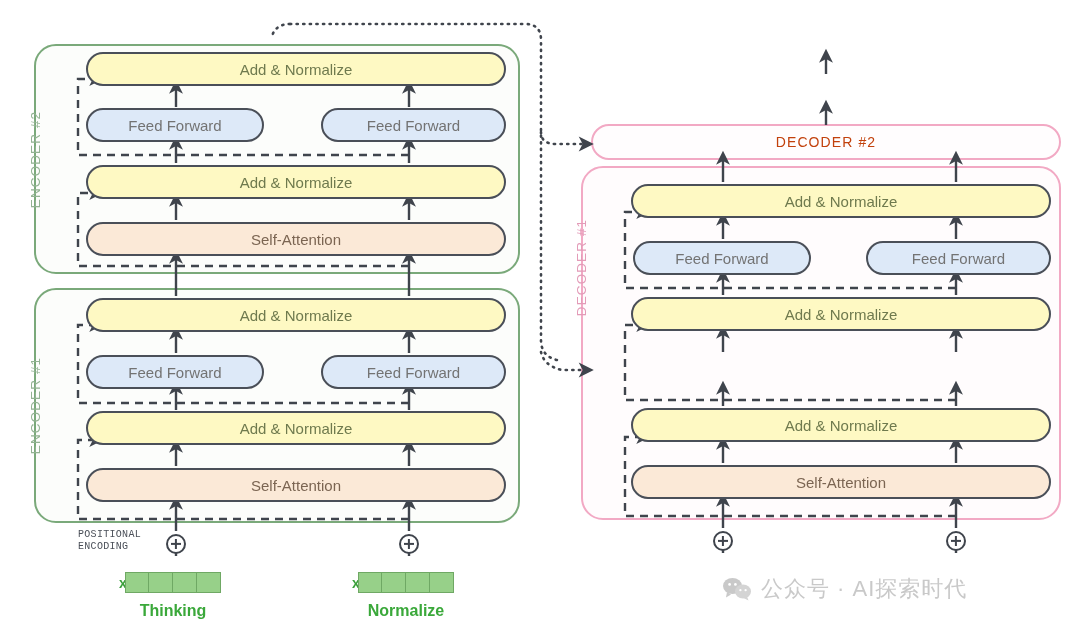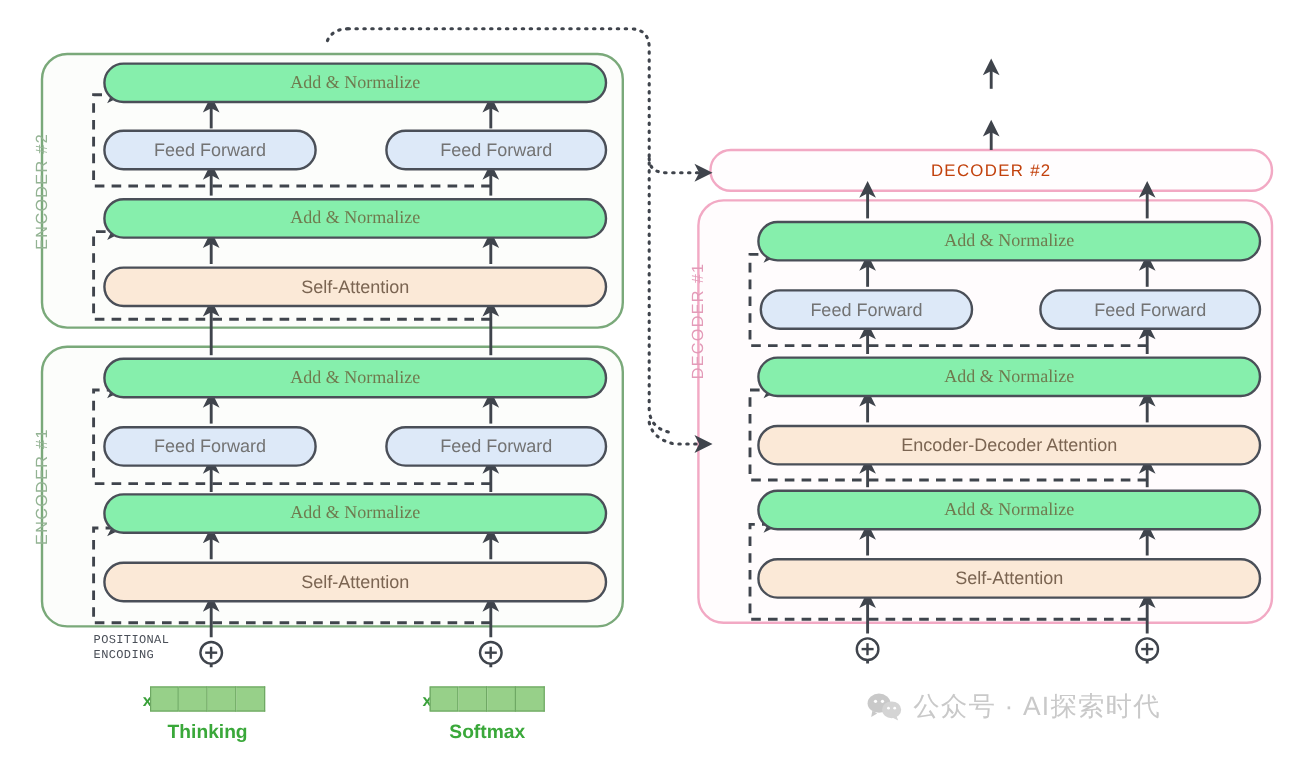--- a/index.html
+++ b/index.html
@@ -53,21 +53,21 @@
     border: 2.2px solid #4a4f58;
     border-radius: 999px;
     display: flex;
     align-items: center;
     justify-content: center;
     font-size: 15px;
     color: #5d6069;
     white-space: nowrap;
     z-index: 4;
   }
-  .box.addnorm  { background: #86efac; color: #6f7a4e; font-family: Liberation Serif, serif; }
+  .box.addnorm  { background: #fef9c3; color: #6f7a4e; }
   .box.ff       { background: #dde9f8; color: #737373; }
   .box.attn     { background: #fbe9d7; color: #7b6552; }
   .box.softmax  { background: #f8dbd7; color: #5d6069; }
   .box.linear   { background: #ece1f3; color: #5d6069; }
   .band-label {
     position: absolute;
     font-size: 14px;
     letter-spacing: 1.1px;
     color: #c2410c;
     white-space: nowrap;
@@ -291,21 +291,20 @@
   <div class="stack decoder" style="left:581px; top:166px; width:480px; height:354px;"></div>
   <div class="vlabel pink" style="left:521px; top:260px; width:120px;">DECODER #1</div>
 
   <div class="box addnorm" style="left:631px; top:184px; width:420px; height:34px;">Add &amp; Normalize</div>
 
   <div class="box ff" style="left:633px; top:241px; width:178px; height:34px;">Feed Forward</div>
   <div class="box ff" style="left:866px; top:241px; width:185px; height:34px;">Feed Forward</div>
 
   <div class="box addnorm" style="left:631px; top:297px; width:420px; height:34px;">Add &amp; Normalize</div>
 
-  <div class="box attn" style="left:631px; top:354px; width:420px; height:34px;">Encoder-Decoder Attention</div>
 
   <div class="box addnorm" style="left:631px; top:408px; width:420px; height:34px;">Add &amp; Normalize</div>
 
   <div class="box attn" style="left:631px; top:465px; width:420px; height:34px;">Self-Attention</div>
 
   <div class="pe-label" style="left:78px; top:529px; width:78px;">
     <span>POSITIONAL</span><br>
     <span>ENCODING</span>
   </div>
 
@@ -323,21 +322,21 @@
   </div>
   <div class="word" style="left:113px; top:602px; width:120px;">Thinking</div>
 
   <div class="xlabel" style="left:336px; top:575px;">x<sub>2</sub></div>
   <div class="embed" style="left:358px; top:572px;">
     <div class="cell"></div>
     <div class="cell"></div>
     <div class="cell"></div>
     <div class="cell"></div>
   </div>
-  <div class="word" style="left:346px; top:602px; width:120px;">Softmax</div>
+  <div class="word" style="left:346px; top:602px; width:120px;">Normalize</div>
 
   <div id="watermark">
     <svg width="30" height="24" viewBox="0 0 30 24">
       <ellipse cx="10.5" cy="9" rx="9.5" ry="8" fill="#c9c9c9"></ellipse>
       <path d="M5,15 L4,20.5 L9,17.5 Z" fill="#c9c9c9"></path>
       <ellipse cx="21" cy="14.5" rx="8" ry="7" fill="#d4d4d4"></ellipse>
       <path d="M25,19.5 L26.5,23.5 L21.5,21 Z" fill="#d4d4d4"></path>
       <circle cx="7.6" cy="7.4" r="1.35" fill="#ffffff"></circle>
       <circle cx="13.4" cy="7.4" r="1.35" fill="#ffffff"></circle>
       <circle cx="18.4" cy="13.2" r="1.15" fill="#ffffff"></circle>

